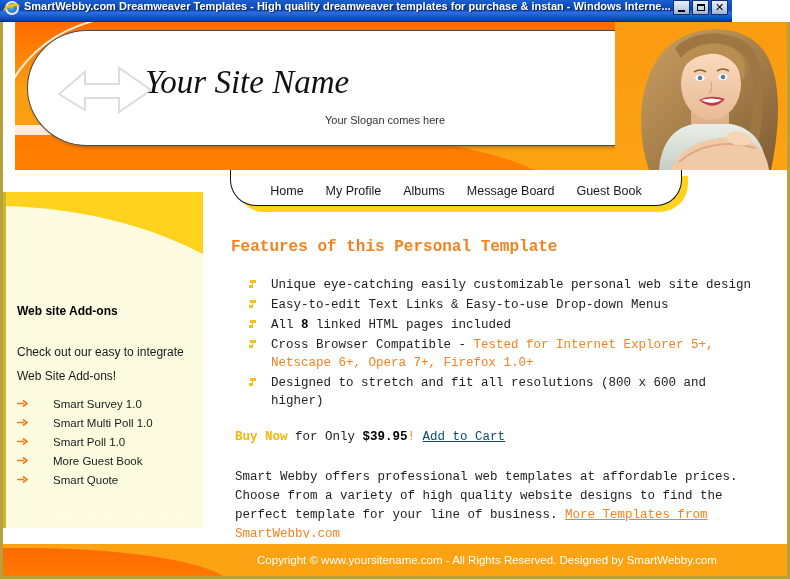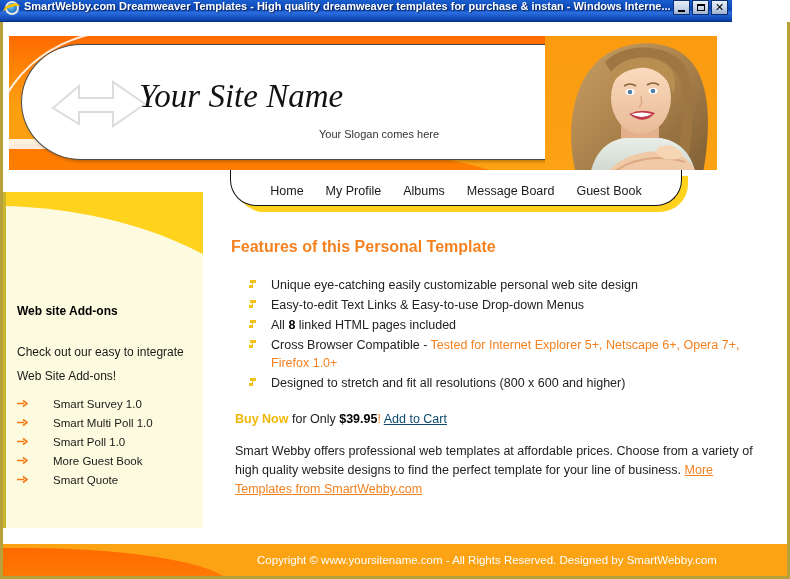--- a/index.html
+++ b/index.html
@@ -59,23 +59,22 @@
     position:absolute;left:0;top:22px;width:790px;height:557px;
     background:#ffffff;overflow:hidden;
     border-left:3px solid #b8a13b;
     border-right:3px solid #b8a13b;
     border-bottom:3px solid #b8a13b;
     box-sizing:border-box;
   }
 
   
   #banner{
-    position:absolute;left:6px;top:0;width:708px;height:148px;overflow:hidden;
+    position:absolute;left:12px;top:0;width:772px;height:148px;overflow:hidden;
     background:linear-gradient(to bottom,#ff6a00 0%,#ff7d05 16%,#fb9e10 46%,#fca314 100%);
-    margin-top:14px;
   }
   #banner-white{
     position:absolute;left:12px;top:8px;width:756px;height:116px;
     background:#ffffff;
     border:1px solid #4a4a4a;
     border-top-left-radius:60px 58px;
     border-bottom-left-radius:60px 58px;
     border-top-right-radius:4px;border-bottom-right-radius:4px;
     box-sizing:border-box;
     box-shadow:2px 2px 3px rgba(90,60,10,.35);
@@ -174,21 +173,21 @@
     position:absolute;left:22px;bottom:6px;
     font-size:10px;color:#fffde0;white-space:nowrap;letter-spacing:.2px;
   }
   #sidebar-left-edge{
     position:absolute;left:0;top:0;width:3px;height:100%;background:#cbb72e;
   }
 
   
   #content{
     position:absolute;left:200px;top:194px;right:0;bottom:48px;
-    background:#ffffff;padding:22px 24px 0 28px;box-sizing:border-box;
+    background:#ffffff;padding:22px 24px 0 28px;box-sizing:border-box;font-family:Liberation Mono, monospace;
   }
   #main-heading{
     font-size:16px;font-weight:bold;color:#f58220;margin:0 0 20px 0;
   }
   ul#features{
     list-style:none;margin:0 0 0 18px;padding:0;
   }
   ul#features li{
     position:relative;padding-left:22px;margin-bottom:2px;
     font-size:12.5px;color:#222;line-height:18px;
@@ -199,21 +198,21 @@
   .hl{color:#f58220;}
   .bd{font-weight:bold;color:#000;}
   #buyline{
     margin:20px 0 0 4px;font-size:12.5px;color:#222;
   }
   #buyline .buynow{color:#f2b705;font-weight:bold;}
   #buyline .price{font-weight:bold;color:#000;}
   #buyline .bang{color:#f58220;}
   #buyline a.cart{color:#0c4a6e;text-decoration:underline;}
   #blurb{
-    margin:16px 0 0 4px;font-size:12.5px;color:#222;line-height:19px;width:530px;
+    margin:24px 0 0 4px;font-size:12.5px;color:#222;line-height:19px;width:530px;
   }
   #blurb a{color:#f58220;text-decoration:underline;}
 
   
   #footer{
     position:absolute;left:0;bottom:0;width:784px;height:34px;overflow:hidden;
     background:#fca314;
     border-top:2px solid #ffffff;
     box-sizing:border-box;
   }

